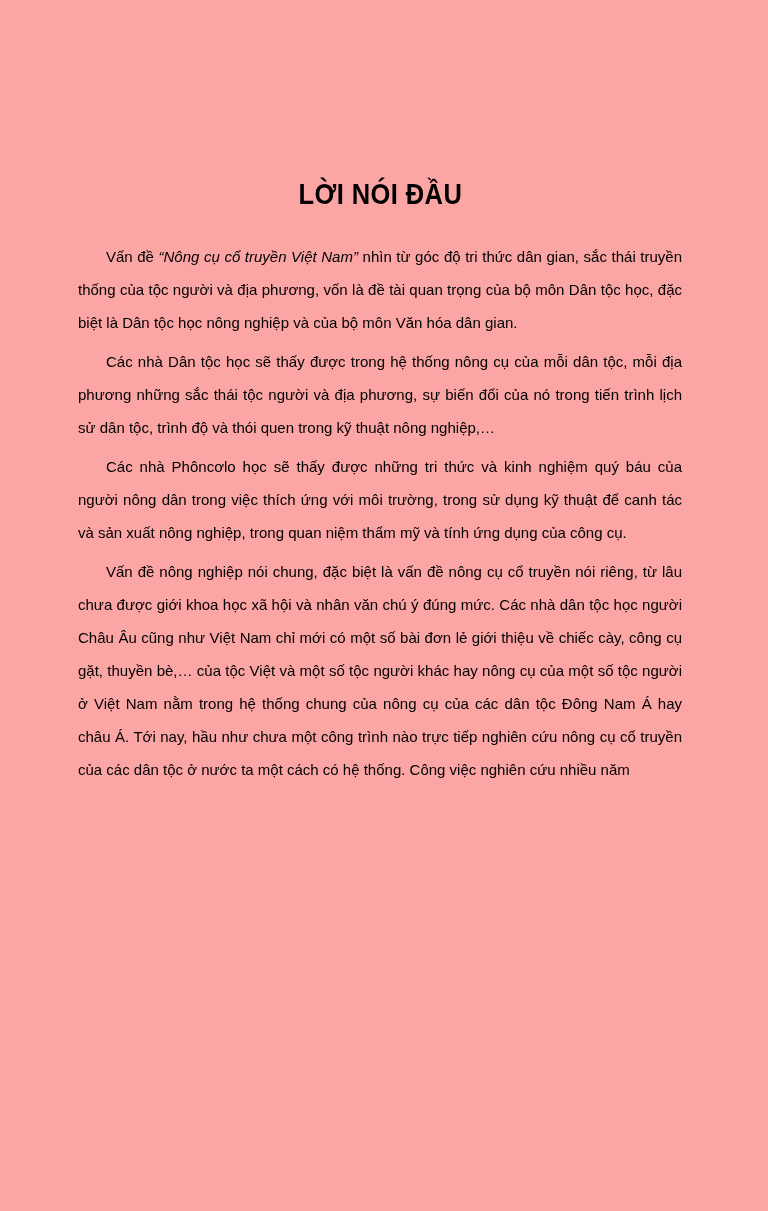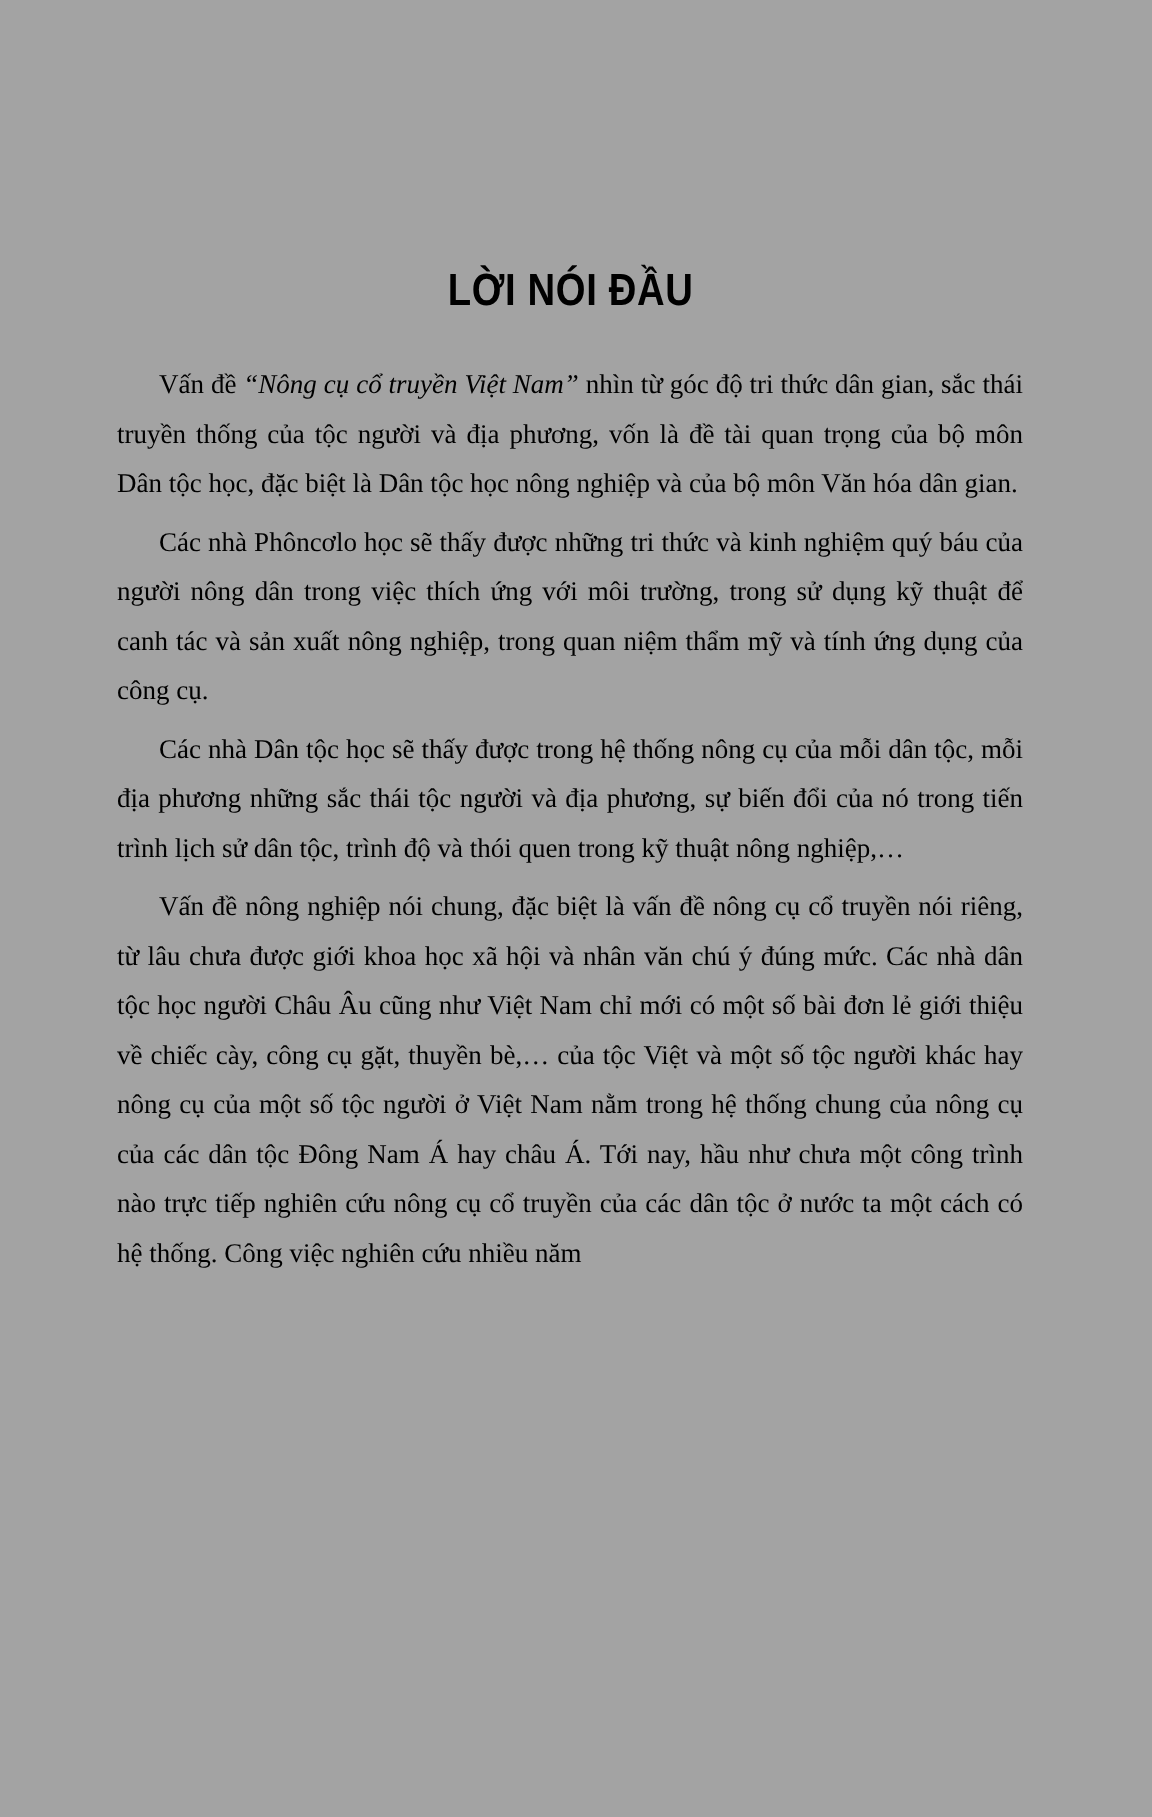--- a/index.html
+++ b/index.html
@@ -5,21 +5,21 @@
   html, body {
     margin: 0;
     padding: 0;
     background: #ffffff;
   }
   .page {
     position: relative;
     width: 768px;
     height: 1211px;
     margin: 0 auto;
-    background: #a3a3a3;
+    background: #fca5a5;
     color: #000000;
     overflow: hidden;
   }
   .content {
     padding: 176px 86px 0 78px;
   }
   .doc-title {
     margin: 0 0 28px 0;
     text-align: center;
     font-family: "Liberation Sans", "DejaVu Sans", sans-serif;
@@ -30,42 +30,42 @@
     white-space: nowrap;
   }
   .doc-title .title-inner {
     display: inline-block;
     transform: scaleX(0.85);
     transform-origin: center;
     letter-spacing: 0.5px;
   }
   p.para {
     margin: 0 0 6px 0;
-    font-family: Liberation Serif, serif;
-    font-size: 18px;
+    font-family: Liberation Sans, sans-serif;
+    font-size: 15px;
     line-height: 33px;
     text-align: justify;
     text-indent: 28px;
     color: #000000;
   }
   .quote-italic {
     font-style: italic;
   }
 </style>
 </head>
 <body>
 
 <div class="page">
   <div class="content">
 
     <h1 class="doc-title"><span class="title-inner">LỜI NÓI ĐẦU</span></h1>
 
     <p class="para"><span>Vấn đề </span><span class="quote-italic">“Nông cụ cổ truyền Việt Nam”</span><span> nhìn từ góc độ tri thức dân gian, sắc thái truyền thống của tộc người và địa phương, vốn là đề tài quan trọng của bộ môn Dân tộc học, đặc biệt là Dân tộc học nông nghiệp và của bộ môn Văn hóa dân gian.</span></p>
 
+    <p class="para">Các nhà Dân tộc học sẽ thấy được trong hệ thống nông cụ của mỗi dân tộc, mỗi địa phương những sắc thái tộc người và địa phương, sự biến đổi của nó trong tiến trình lịch sử dân tộc, trình độ và thói quen trong kỹ thuật nông nghiệp,…</p>
+
     <p class="para">Các nhà Phôncơlo học sẽ thấy được những tri thức và kinh nghiệm quý báu của người nông dân trong việc thích ứng với môi trường, trong sử dụng kỹ thuật để canh tác và sản xuất nông nghiệp, trong quan niệm thẩm mỹ và tính ứng dụng của công cụ.</p>
-
-    <p class="para">Các nhà Dân tộc học sẽ thấy được trong hệ thống nông cụ của mỗi dân tộc, mỗi địa phương những sắc thái tộc người và địa phương, sự biến đổi của nó trong tiến trình lịch sử dân tộc, trình độ và thói quen trong kỹ thuật nông nghiệp,…</p>
 
 
     <p class="para">Vấn đề nông nghiệp nói chung, đặc biệt là vấn đề nông cụ cổ truyền nói riêng, từ lâu chưa được giới khoa học xã hội và nhân văn chú ý đúng mức. Các nhà dân tộc học người Châu Âu cũng như Việt Nam chỉ mới có một số bài đơn lẻ giới thiệu về chiếc cày, công cụ gặt, thuyền bè,… của tộc Việt và một số tộc người khác hay nông cụ của một số tộc người ở Việt Nam nằm trong hệ thống chung của nông cụ của các dân tộc Đông Nam Á hay châu Á. Tới nay, hầu như chưa một công trình nào trực tiếp nghiên cứu nông cụ cổ truyền của các dân tộc ở nước ta một cách có hệ thống. Công việc nghiên cứu nhiều năm</p>
 
   </div>
 </div>
 
 </body></html>

